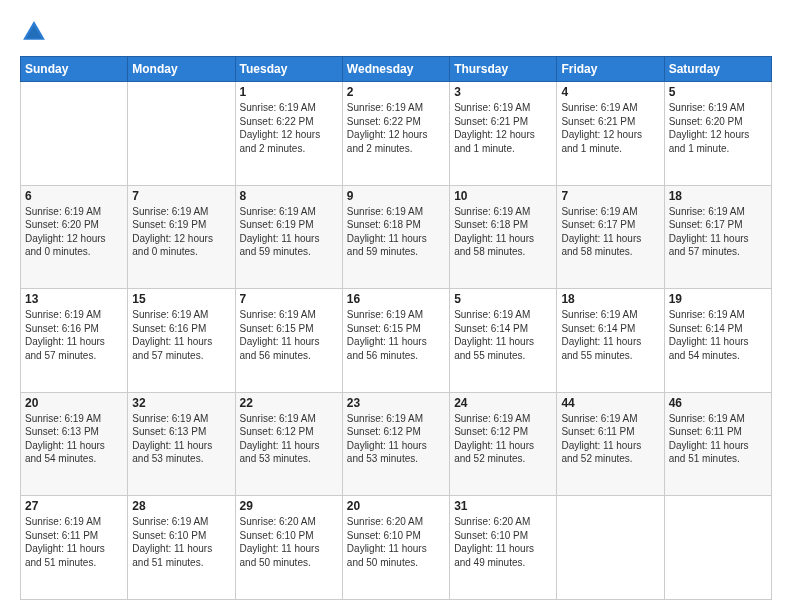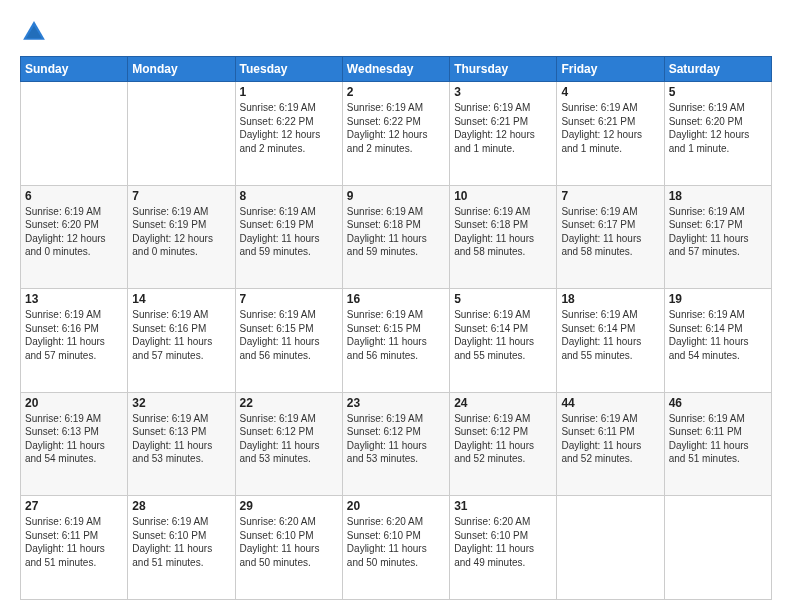--- a/index.html
+++ b/index.html
@@ -222,21 +222,21 @@
           </td>
         </tr>
         <tr>
           <td>
             <span class="day-num">13</span>
             <div class="day-info" style="white-space: pre-line;">Sunrise: 6:19 AM
 Sunset: 6:16 PM
 Daylight: 11 hours and 57 minutes.</div>
           </td>
           <td>
-            <span class="day-num">14</span>
+            <span class="day-num">15</span>
             <div class="day-info" style="white-space: pre-line;">Sunrise: 6:19 AM
 Sunset: 6:16 PM
 Daylight: 11 hours and 57 minutes.</div>
           </td>
           <td>
             <span class="day-num">7</span>
             <div class="day-info" style="white-space: pre-line;">Sunrise: 6:19 AM
 Sunset: 6:15 PM
 Daylight: 11 hours and 56 minutes.</div>
           </td>

